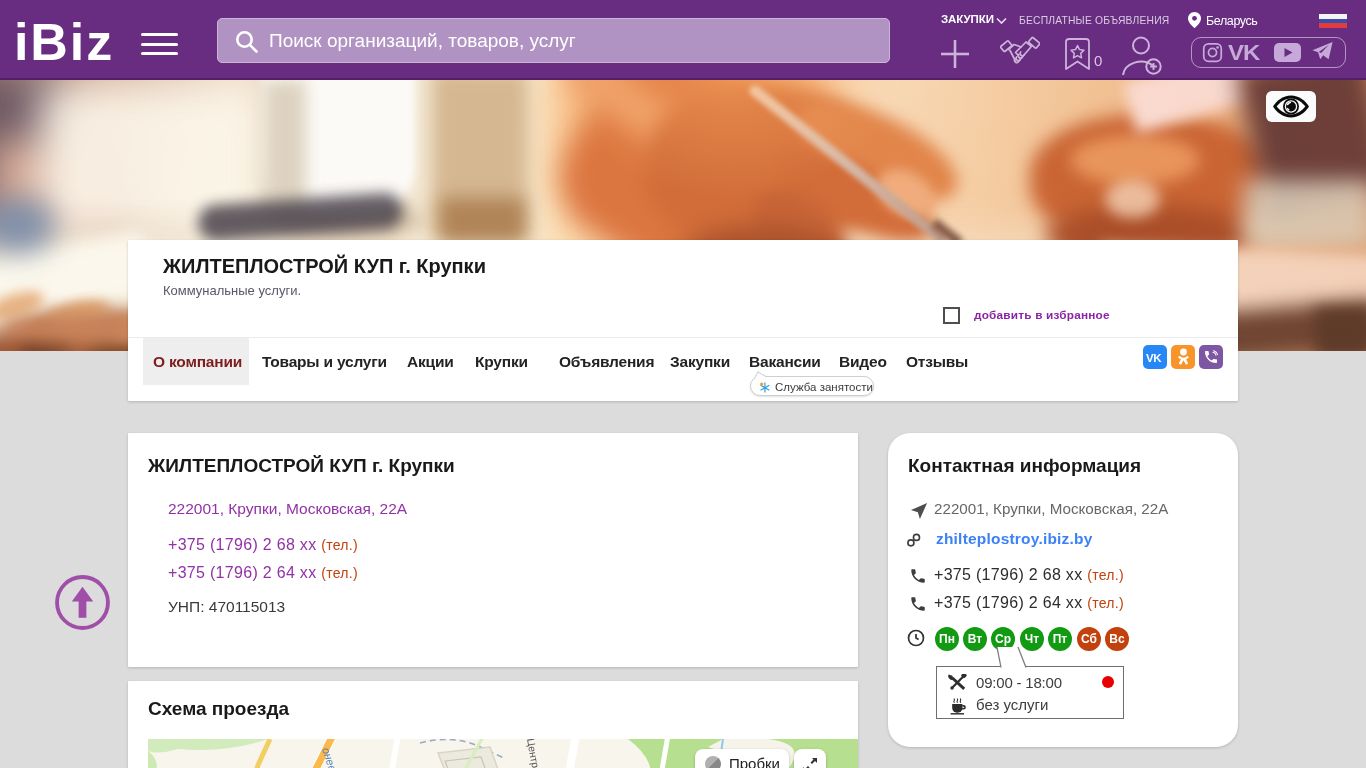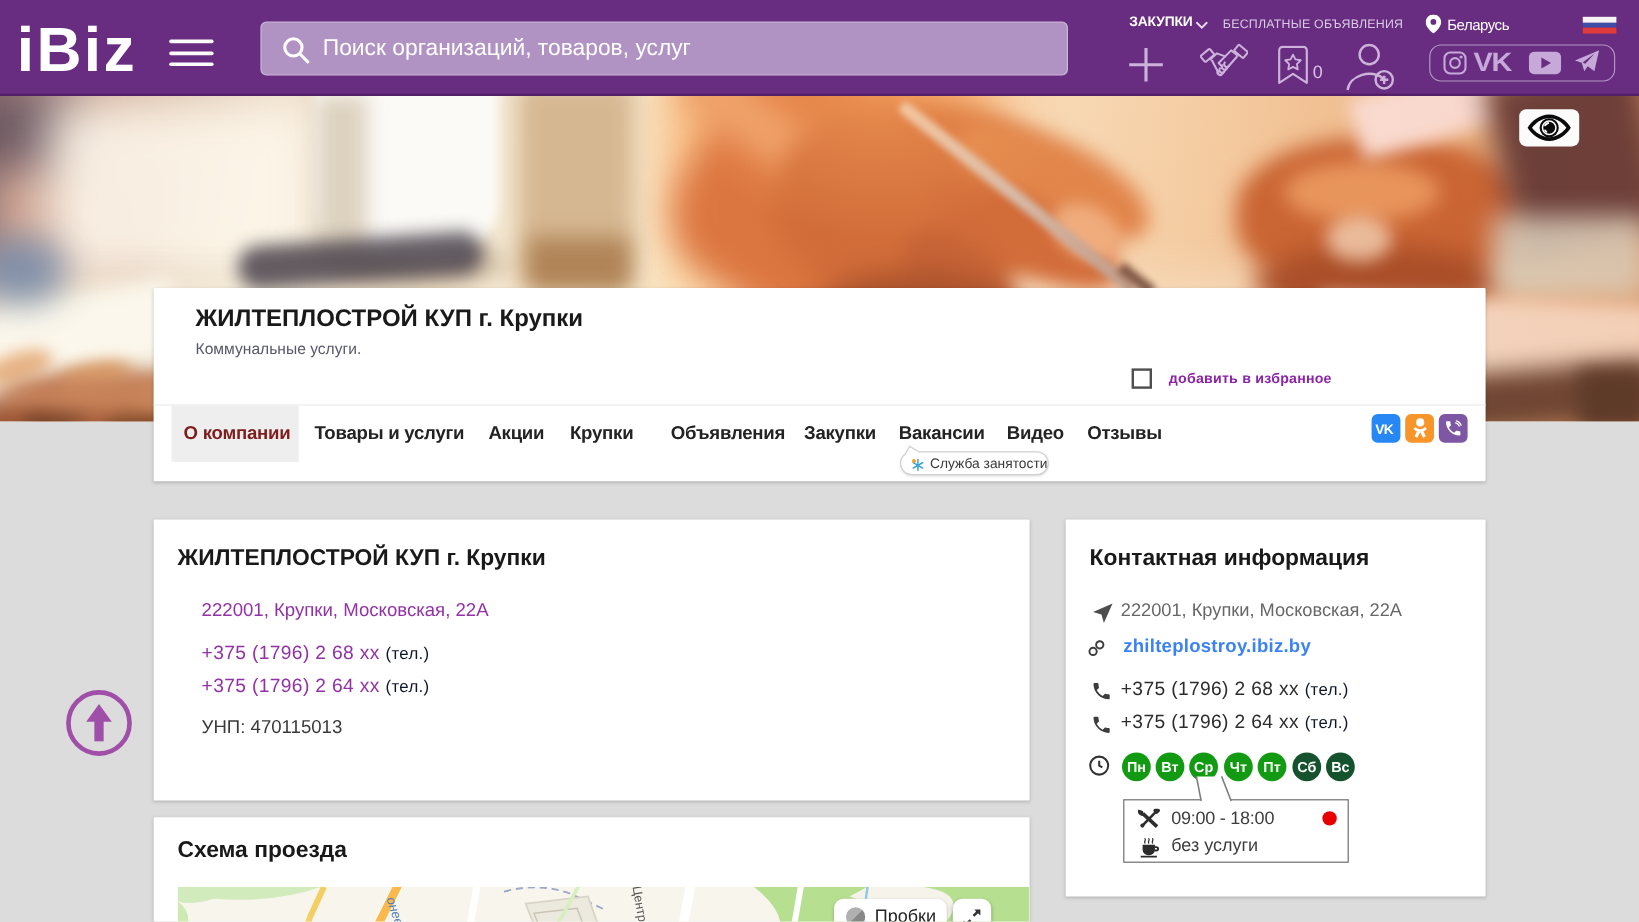--- a/index.html
+++ b/index.html
@@ -32,29 +32,29 @@
   #tabs .t { position:absolute; top:15px; }
   #tabs .active { position:absolute; left:14.7px; top:0; width:106.6px; height:47px; background:#eeeeee; }
   #tabs .activetext { position:absolute; left:25px; top:15px; color:#7f1d1d; }
   .soc { position:absolute; width:24px; height:24px; border-radius:5px; top:105px; }
 
   
   #card1 { left:128px; top:433px; width:730px; height:234px; }
   #card2 { left:128px; top:681px; width:730px; height:120px; }
   .h2 { position:absolute; left:20px; font-size:19px; font-weight:700; color:#191919; }
   .purplelink { color:#9232a6; }
-  .tel { color:#0f172a; font-size:14px; }
-
-  
-  #card3 { left:888px; top:433px; width:350px; height:314px; }
+  .tel { color:#c2410c; font-size:14px; }
+
+  
+  #card3 { left:888px; top:433px; width:350px; height:314px;border-radius:22px; }
   .crow { position:absolute; left:46px; font-size:15.2px; color:#333; }
   .cicon { position:absolute; left:20px; width:18px; height:18px; }
   .day { position:absolute; top:627px; width:24px; height:24px; border-radius:50%; color:#fff; font-size:12px; font-weight:700; text-align:center; line-height:24px; z-index:5;}
   .dgreen { background:#129b12; }
-  .dred { background:#14532d; }
+  .dred { background:#c2410c; }
 
   
   #hours { position:absolute; left:936px; top:666px; width:188px; height:53px; background:#fff; border:1px solid #6f6f6f; z-index:6; }
 
   
   #scrolltop { position:absolute; left:55px; top:575px; width:55px; height:55px; }
 </style>
 </head>
 <body>
 

